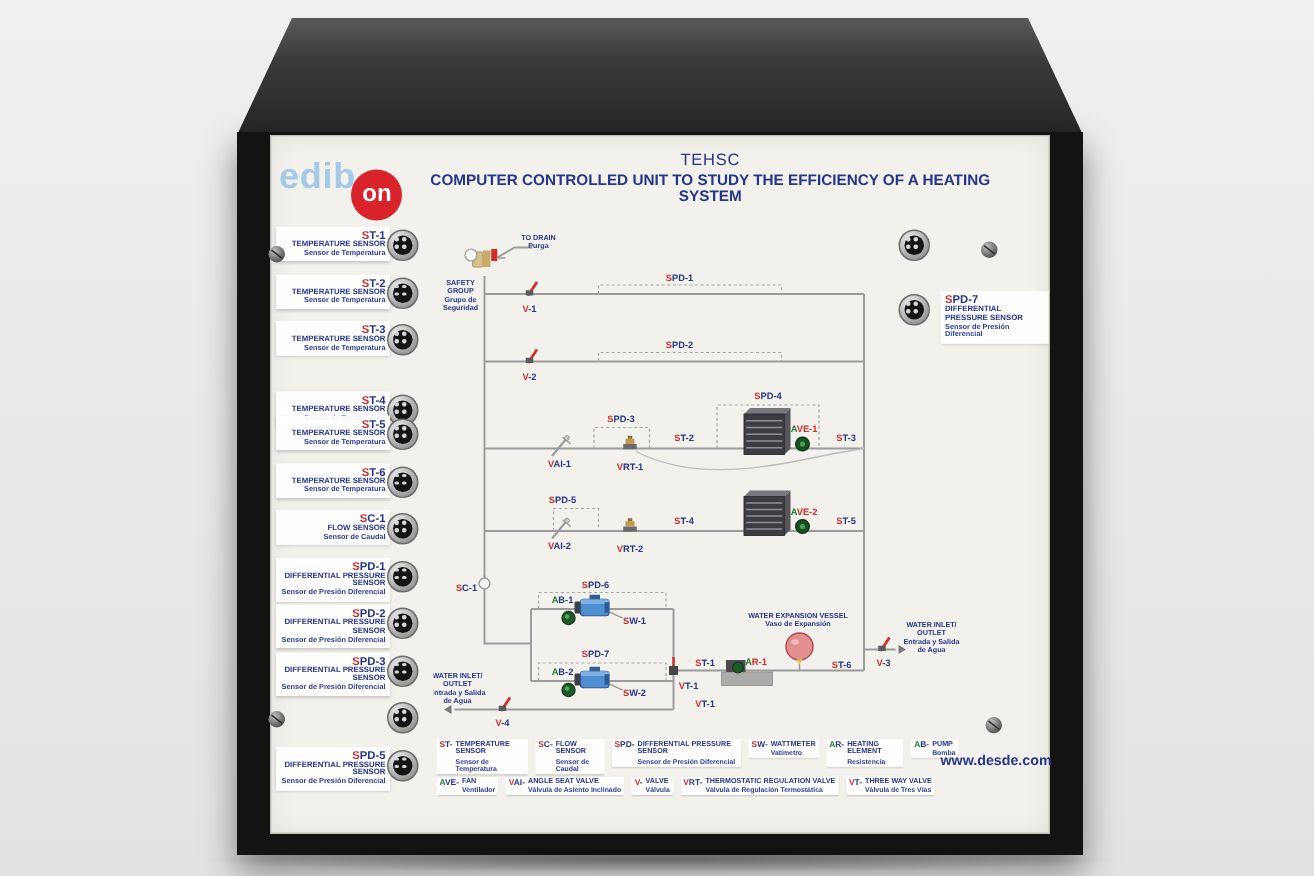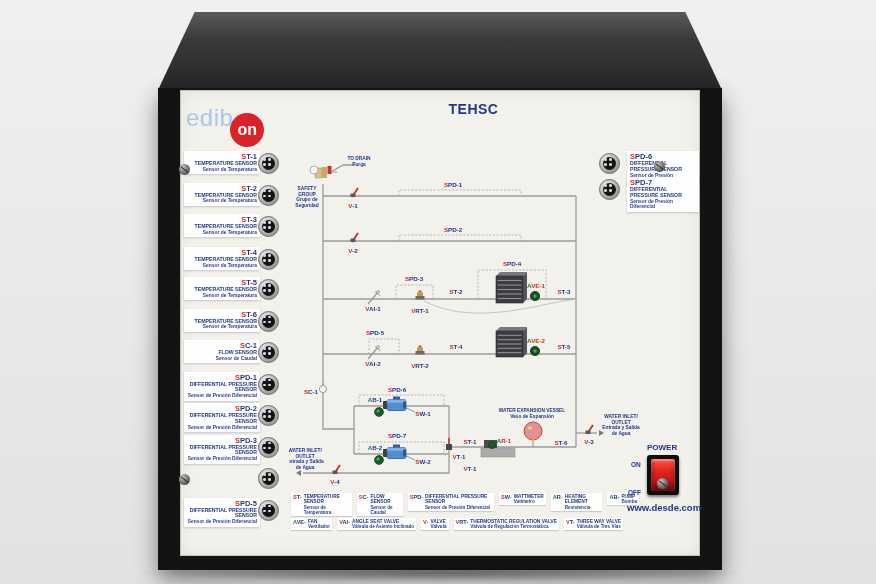--- a/index.html
+++ b/index.html
@@ -9,27 +9,27 @@
        background:linear-gradient(#5a5a5d,#3a3a3d 35%,#262628);
        clip-path:polygon(6.5% 0,93.5% 0,100% 100%,0 100%)}
   .cab-body{position:absolute;left:158px;top:88px;width:564px;height:482px;background:#131314;
        box-shadow:0 10px 22px rgba(0,0,0,.45)}
   .floor-shadow{position:absolute;left:140px;top:564px;width:600px;height:18px;
        background:radial-gradient(ellipse at center,rgba(0,0,0,.32),transparent 72%)}
   .panel{position:absolute;left:180px;top:90px;width:520px;height:466px;background:#f2f1ec;
        border:1px solid #c2c0b8;box-sizing:border-box;box-shadow:inset 0 0 16px rgba(0,0,0,.07)}
   
   .logo{position:absolute;left:5px;top:13px;white-space:nowrap}
-  .l-txt{font-size:24px;font-weight:400;color:#a5c9e6;letter-spacing:.5px}
+  .l-txt{font-size:24px;font-weight:700;color:#a5c9e6;letter-spacing:.5px}
   .l-dot{display:inline-block;width:34px;height:34px;background:#d8232a;border-radius:50%;
        color:#fff;font-size:16px;font-weight:700;text-align:center;line-height:34px;
        margin-left:-3px;vertical-align:-9px}
   
   .title{position:absolute;left:105px;top:10px;width:375px;text-align:center;color:#23368b}
-  .t1{font-size:14px;font-weight:700;letter-spacing:.5px}
+  .t1{font-size:11px;font-weight:400;letter-spacing:.5px}
   .t2{font-size:10.2px;font-weight:800;margin-top:2px}
   .t3{font-size:8.8px;font-weight:700;margin-top:2px}
   
   .left-col{position:absolute;left:3px;top:60px;width:100px}
   .right-col{position:absolute;left:418px;top:60px;width:100px}
   .s-row{position:absolute;left:0;width:100px;height:28px}
   .s-label{position:absolute;left:0;top:0;width:70px;text-align:right;
        background:rgba(255,255,255,.93);padding:1px 3px 2px;box-shadow:0 1px 2px rgba(0,0,0,.18)}
   .r-label{position:absolute;left:28px;top:0;width:66px;text-align:left;
        background:rgba(255,255,255,.93);padding:1px 3px 2px;box-shadow:0 1px 2px rgba(0,0,0,.18)}
@@ -73,20 +73,21 @@
 <div class="cab-body"></div>
 <div class="floor-shadow"></div>
 
 <div class="panel">
   <div class="logo">
     <span class="l-txt">edib</span><span class="l-dot"><span>on</span></span>
   </div>
 
   <div class="title">
     <div class="t1">TEHSC</div>
+    <div class="t2">COMPUTER CONTROLLED UNIT TO STUDY THE EFFICIENCY OF A HEATING SYSTEM</div>
   </div>
 
   <div class="left-col" id="left-col">
       <div class="s-row" style="top: 0px;">
         <div class="s-label">
           <div class="s-code"><span class="red">S</span><span>T-1</span></div>
           <div class="s-name">TEMPERATURE SENSOR</div>
           <div class="s-sub">Sensor de Temperatura</div>
         </div>
         <div class="s-conn" style="left: 74px; top: 2px;">
@@ -118,21 +119,21 @@
           <div class="s-sub">Sensor de Temperatura</div>
         </div>
         <div class="s-conn" style="left: 74px; top: 2px;">
           <div class="in"></div>
           <span class="pin" style="left: 4px; top: 4px;"></span>
           <span class="pin" style="left: 9px; top: 4px;"></span>
           <span class="pin" style="left: 4px; top: 9px;"></span>
           <span class="pin" style="left: 9px; top: 9px;"></span>
         </div>
       </div>
-      <div class="s-row" style="top: 96px;">
+      <div class="s-row" style="top: 110px;">
         <div class="s-label">
           <div class="s-code"><span class="red">S</span><span>T-4</span></div>
           <div class="s-name">TEMPERATURE SENSOR</div>
           <div class="s-sub">Sensor de Temperatura</div>
         </div>
         <div class="s-conn" style="left: 74px; top: 2px;">
           <div class="in"></div>
           <span class="pin" style="left: 4px; top: 4px;"></span>
           <span class="pin" style="left: 9px; top: 4px;"></span>
           <span class="pin" style="left: 4px; top: 9px;"></span>
@@ -242,34 +243,29 @@
           <div class="in"></div>
           <span class="pin" style="left: 4px; top: 4px;"></span>
           <span class="pin" style="left: 9px; top: 4px;"></span>
           <span class="pin" style="left: 4px; top: 9px;"></span>
           <span class="pin" style="left: 9px; top: 9px;"></span>
         </div>
       </div>
     </div>
   <div class="right-col" id="right-col">
       <div class="s-row" style="top: 0px;">
-        <div class="r-label">
-          <div class="s-code"><span class="red">S</span><span>PD-6</span></div>
-          <div class="s-name">DIFFERENTIAL PRESSURE SENSOR</div>
-          <div class="s-sub">Sensor de Presión Diferencial</div>
-        </div>
         <div class="s-conn" style="left: 0px; top: 2px;">
           <div class="in"></div>
           <span class="pin" style="left: 4px; top: 4px;"></span>
           <span class="pin" style="left: 9px; top: 4px;"></span>
           <span class="pin" style="left: 4px; top: 9px;"></span>
           <span class="pin" style="left: 9px; top: 9px;"></span>
         </div>
       </div>
-      <div class="s-row" style="top: 26px;">
+      <div class="s-row" style="top: 43px;">
         <div class="r-label">
           <div class="s-code"><span class="red">S</span><span>PD-7</span></div>
           <div class="s-name">DIFFERENTIAL PRESSURE SENSOR</div>
           <div class="s-sub">Sensor de Presión Diferencial</div>
         </div>
         <div class="s-conn" style="left: 0px; top: 2px;">
           <div class="in"></div>
           <span class="pin" style="left: 4px; top: 4px;"></span>
           <span class="pin" style="left: 9px; top: 4px;"></span>
           <span class="pin" style="left: 4px; top: 9px;"></span>
@@ -547,28 +543,20 @@
         <div class="lg-item">
           <span class="lg-code"><span style="color: rgb(212, 43, 38);">V</span><span>T-</span></span>
           <span>
             <div class="lg-en">THREE WAY VALVE</div>
             <div class="lg-es">Válvula de Tres Vías</div>
           </span>
         </div>
       </div>
     </div>
 
-  <div class="power">
-    <div class="p-title">POWER</div>
-    <div class="p-on">ON</div>
-    <div class="p-off">OFF</div>
-    <div class="p-sw">
-      <div class="p-rocker"></div>
-    </div>
-  </div>
 
   <div class="website">www.desde.com</div>
 
   <div class="screw" style="left:-2px;top:73px"></div>
   <div class="screw" style="left:-2px;top:383px"></div>
   <div class="screw" style="left:473px;top:70px"></div>
   <div class="screw" style="left:476px;top:387px"></div>
 </div>
 
 </body></html>

